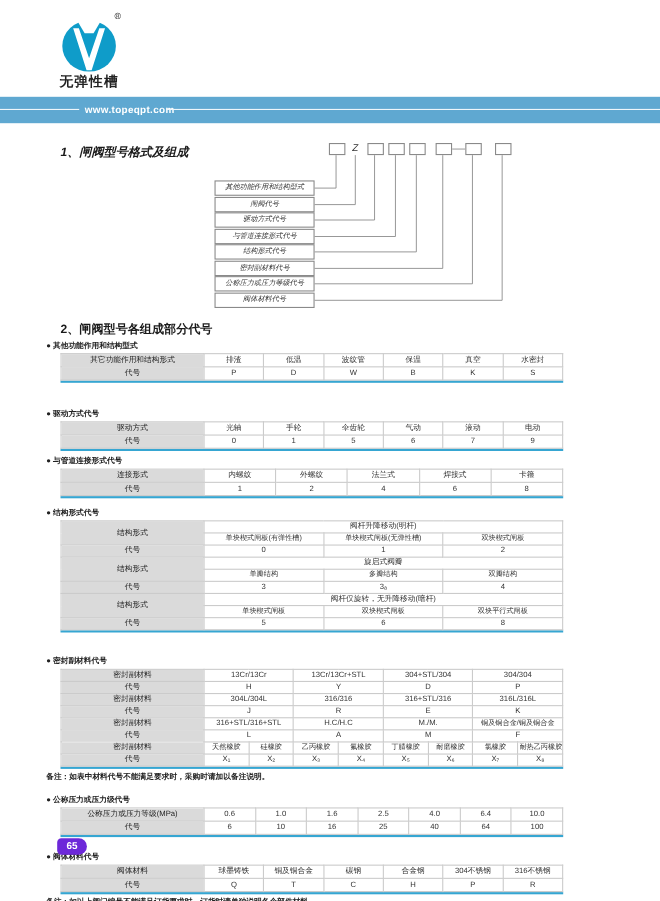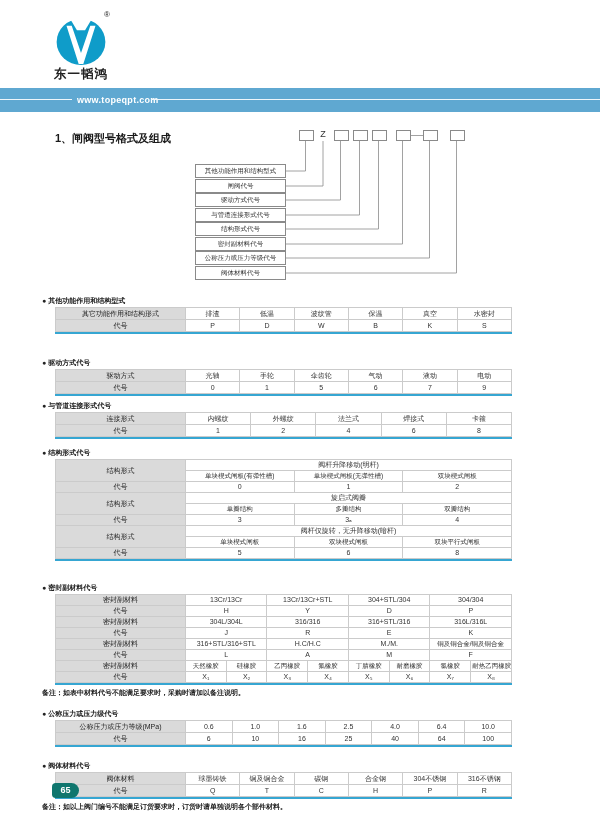--- a/index.html
+++ b/index.html
@@ -14,21 +14,21 @@
   .doc-title{position:absolute;right:22px;top:36px;font-size:19px;font-weight:bold;
              color:#1a1a1a;letter-spacing:3px;}
 
   .band{position:absolute;left:0;top:88px;width:600px;height:24px;background:#5FA8D1;}
   .band .seg{position:absolute;top:11px;height:1px;background:#eef6fb;}
   .band .seg.l{left:0;width:72px;}
   .band .seg.r{left:151px;right:0;}
   .band .url{position:absolute;left:77px;top:6.5px;color:#fff;font-size:9px;font-weight:bold;letter-spacing:.3px;}
 
   
-  .diagram{position:absolute;left:0;top:125px;width:560px;height:165px;}
+  .diagram{position:absolute;left:0;top:125px;width:560px;height:165px;font-style:italic;}
   .s1-title{position:absolute;left:55px;top:6px;font-size:11px;font-weight:bold;color:#1a1a1a;}
   .dbox{position:absolute;top:5px;width:13px;height:9px;border:1px solid #8a8a8a;background:#fff;}
   .dletter{position:absolute;top:4px;width:12px;text-align:center;font-size:9px;color:#333;}
   .dlabel{position:absolute;left:195px;width:89px;height:12px;border:1px solid #8a8a8a;
           font-size:6.5px;line-height:12px;text-align:center;color:#333;white-space:nowrap;overflow:hidden;}
   .dlines{position:absolute;left:0;top:0;width:600px;height:165px;pointer-events:none;}
 
   
   .sec2{position:absolute;left:0;top:293px;width:600px;}
   .s2-title{margin:0 0 0 55px;font-size:11px;font-weight:bold;color:#1a1a1a;line-height:14px;}
@@ -39,36 +39,36 @@
      height:11px;line-height:11px;padding:0 1px;white-space:nowrap;overflow:hidden;}
   td.lbl{background:#dadada;color:#222;}
   table.compact td{height:10px;line-height:10px;}
   td.small{font-size:6.5px;}
   .note{margin:3px 0 0 42px;font-size:7px;font-weight:bold;color:#222;line-height:9px;}
 
   .mt24{margin-top:24px;} .mt5{margin-top:5px;} .mt9{margin-top:9px;}
   .mt22{margin-top:22px;} .mt12{margin-top:12px;} .mt14{margin-top:14px;}
 
   
-  .badge{position:absolute;left:52px;top:783px;width:27px;height:15px;background:#0f766e;
+  .badge{position:absolute;left:52px;top:762px;width:27px;height:15px;background:#6d28d9;
          border-radius:4px 8px 8px 4px;color:#fff;font-size:9px;font-weight:bold;
          text-align:center;line-height:15px;}
 </style>
 </head>
 <body>
 
 <div class="page">
 
   <svg class="logo" viewBox="0 0 100 100">
     <ellipse cx="50" cy="55" rx="42" ry="40" fill="#0f9cc9"></ellipse>
     <path d="M27 8 L73 8 L57 35 L43 35 Z" fill="#ffffff"></path>
     <path d="M25 27 L46 93 L54 93 L75 27 L66 27 L50 74 L34 27 Z" fill="#ffffff"></path>
   </svg>
   <span class="reg">®</span>
-  <div class="brand">东一韬鸿</div>
+  <div class="brand">无弹性槽</div>
 
   <div class="band">
     <div class="seg l"></div>
     <span class="url">www.topeqpt.com</span>
     <div class="seg r"></div>
   </div>
 
   <div class="diagram">
     <div class="s1-title">1、闸阀型号格式及组成</div>
 
@@ -99,20 +99,21 @@
     <div class="dlabel" style="top:54px">闸阀代号</div>
     <div class="dlabel" style="top:68px">驱动方式代号</div>
     <div class="dlabel" style="top:83px">与管道连接形式代号</div>
     <div class="dlabel" style="top:97px">结构形式代号</div>
     <div class="dlabel" style="top:112px">密封副材料代号</div>
     <div class="dlabel" style="top:126px">公称压力或压力等级代号</div>
     <div class="dlabel" style="top:141px">阀体材料代号</div>
   </div>
 
   <div class="sec2">
+    <div class="s2-title">2、闸阀型号各组成部分代号</div>
 
     <div class="bullet">● 其他功能作用和结构型式</div>
     <div class="twrap">
       <table>
           <colgroup>
             <col style="width:28.5%">
             <col>
             <col>
             <col>
             <col>

